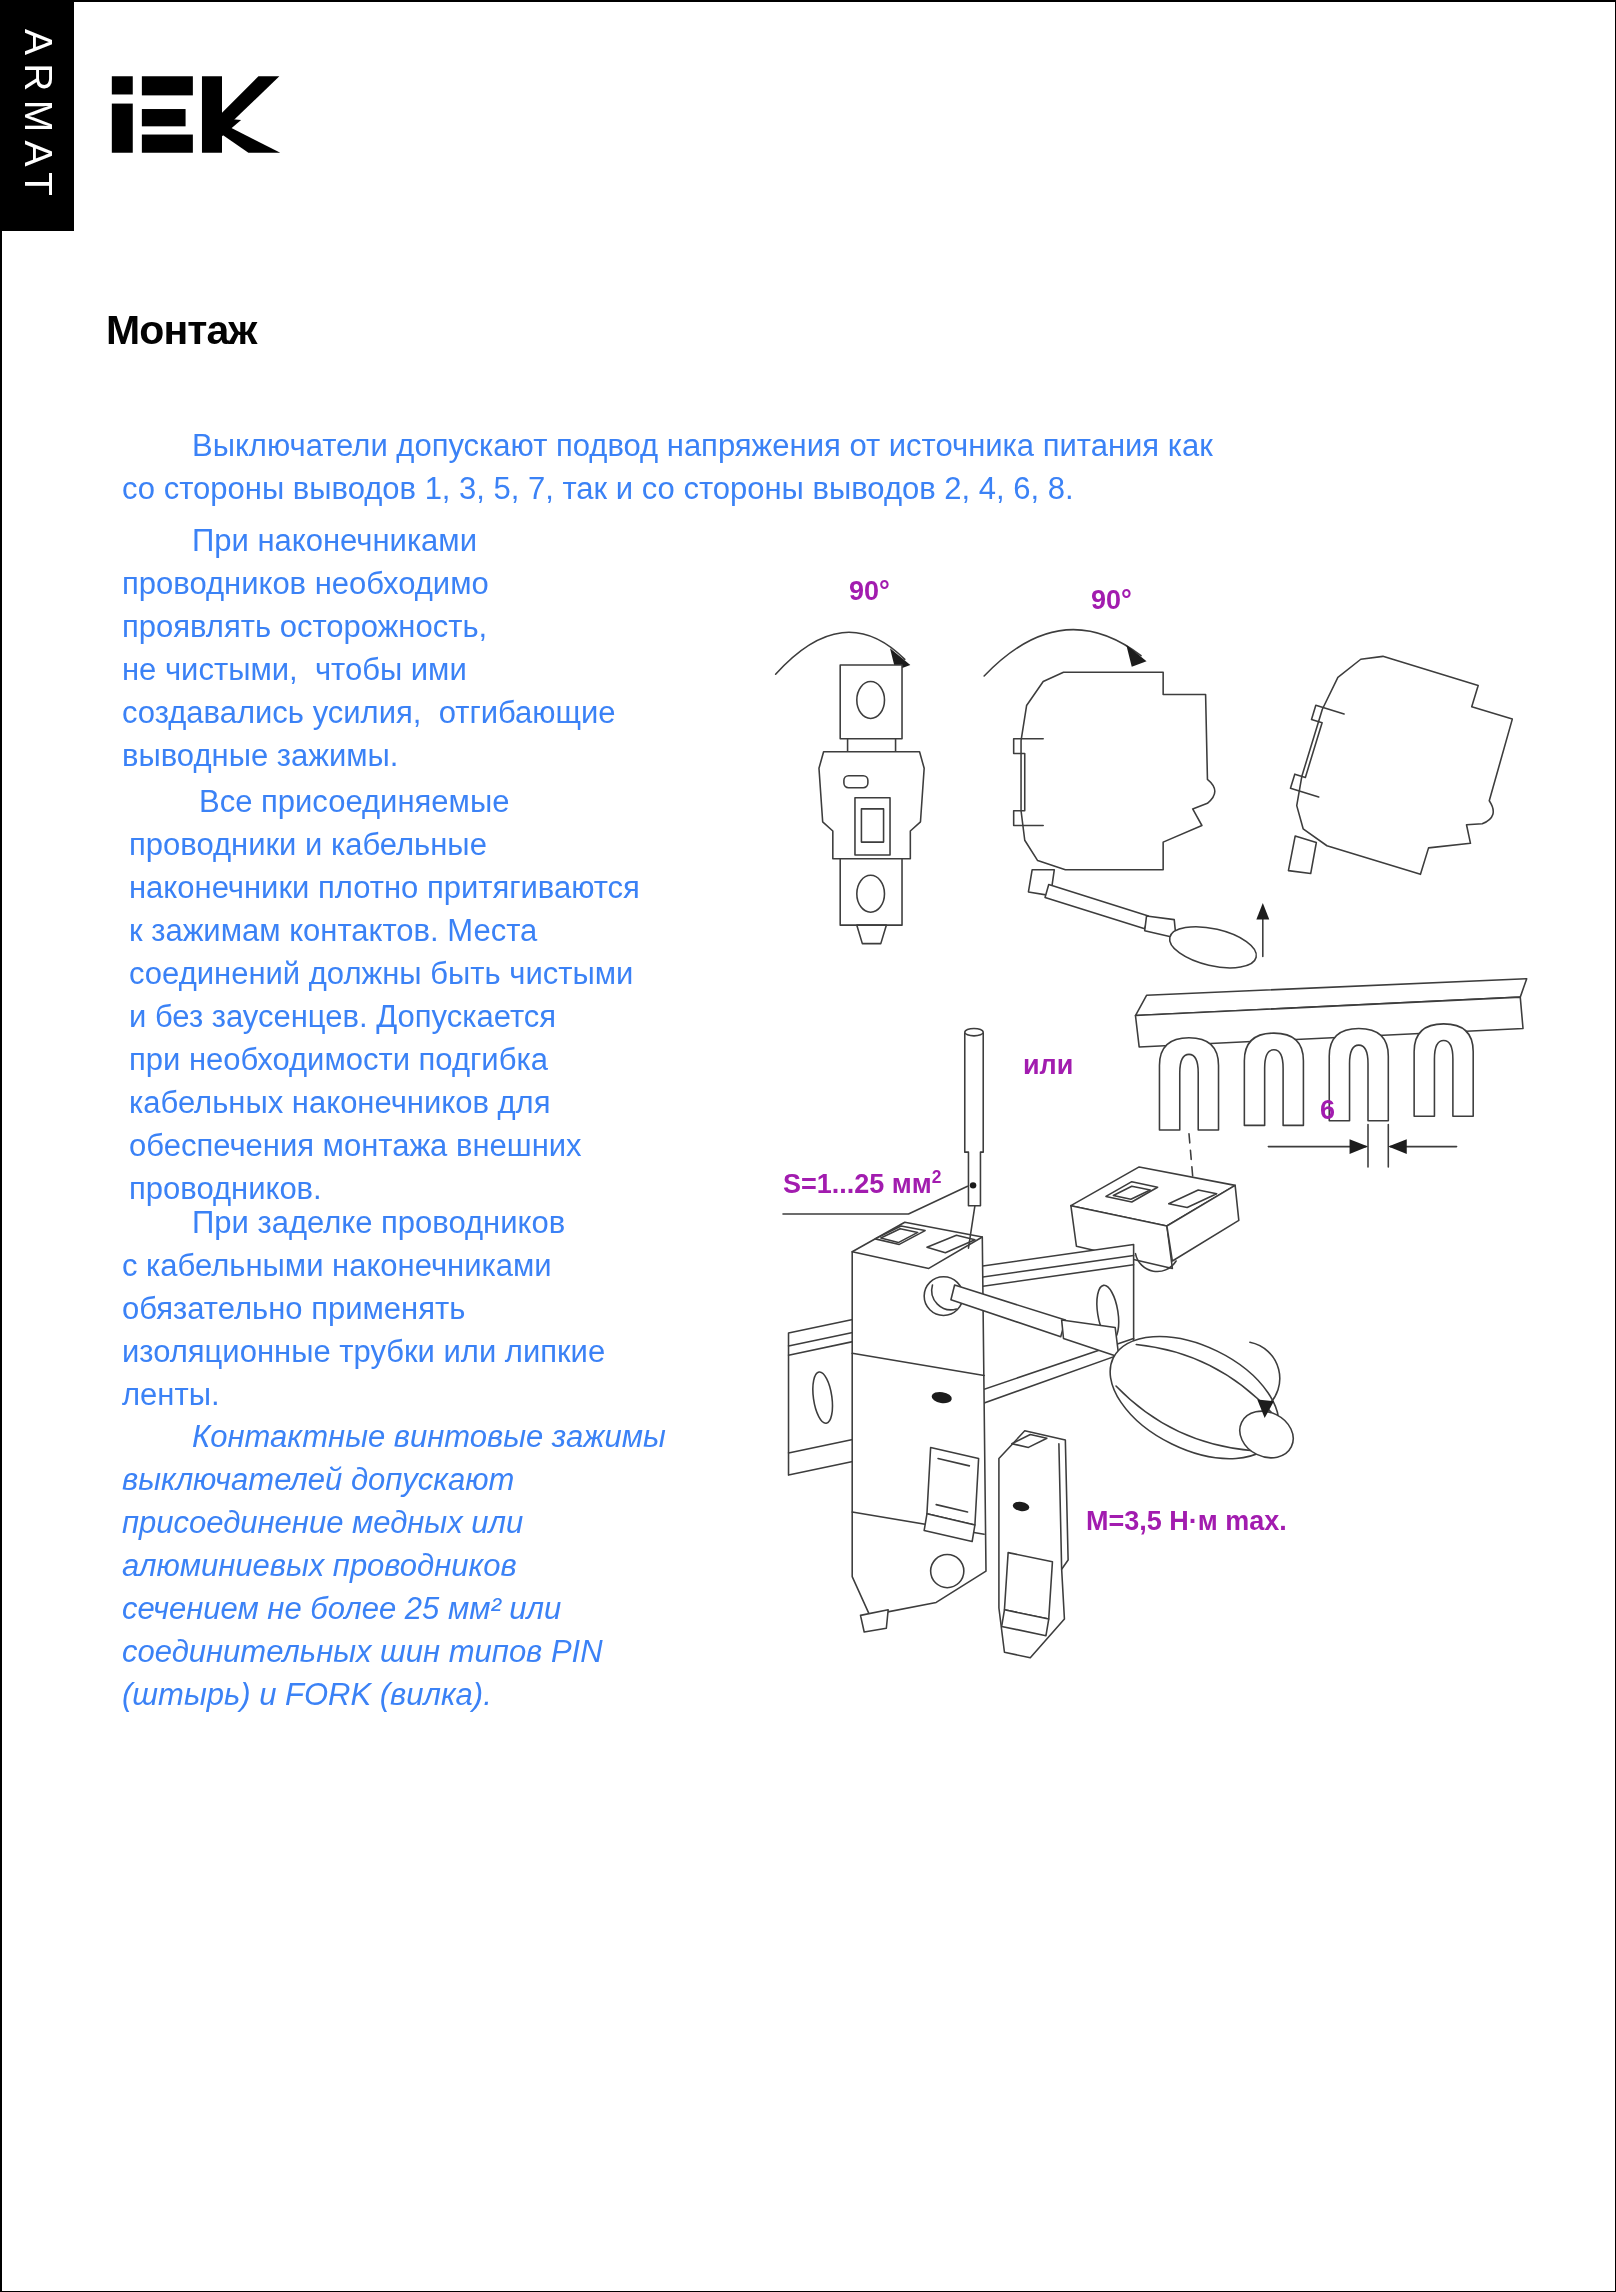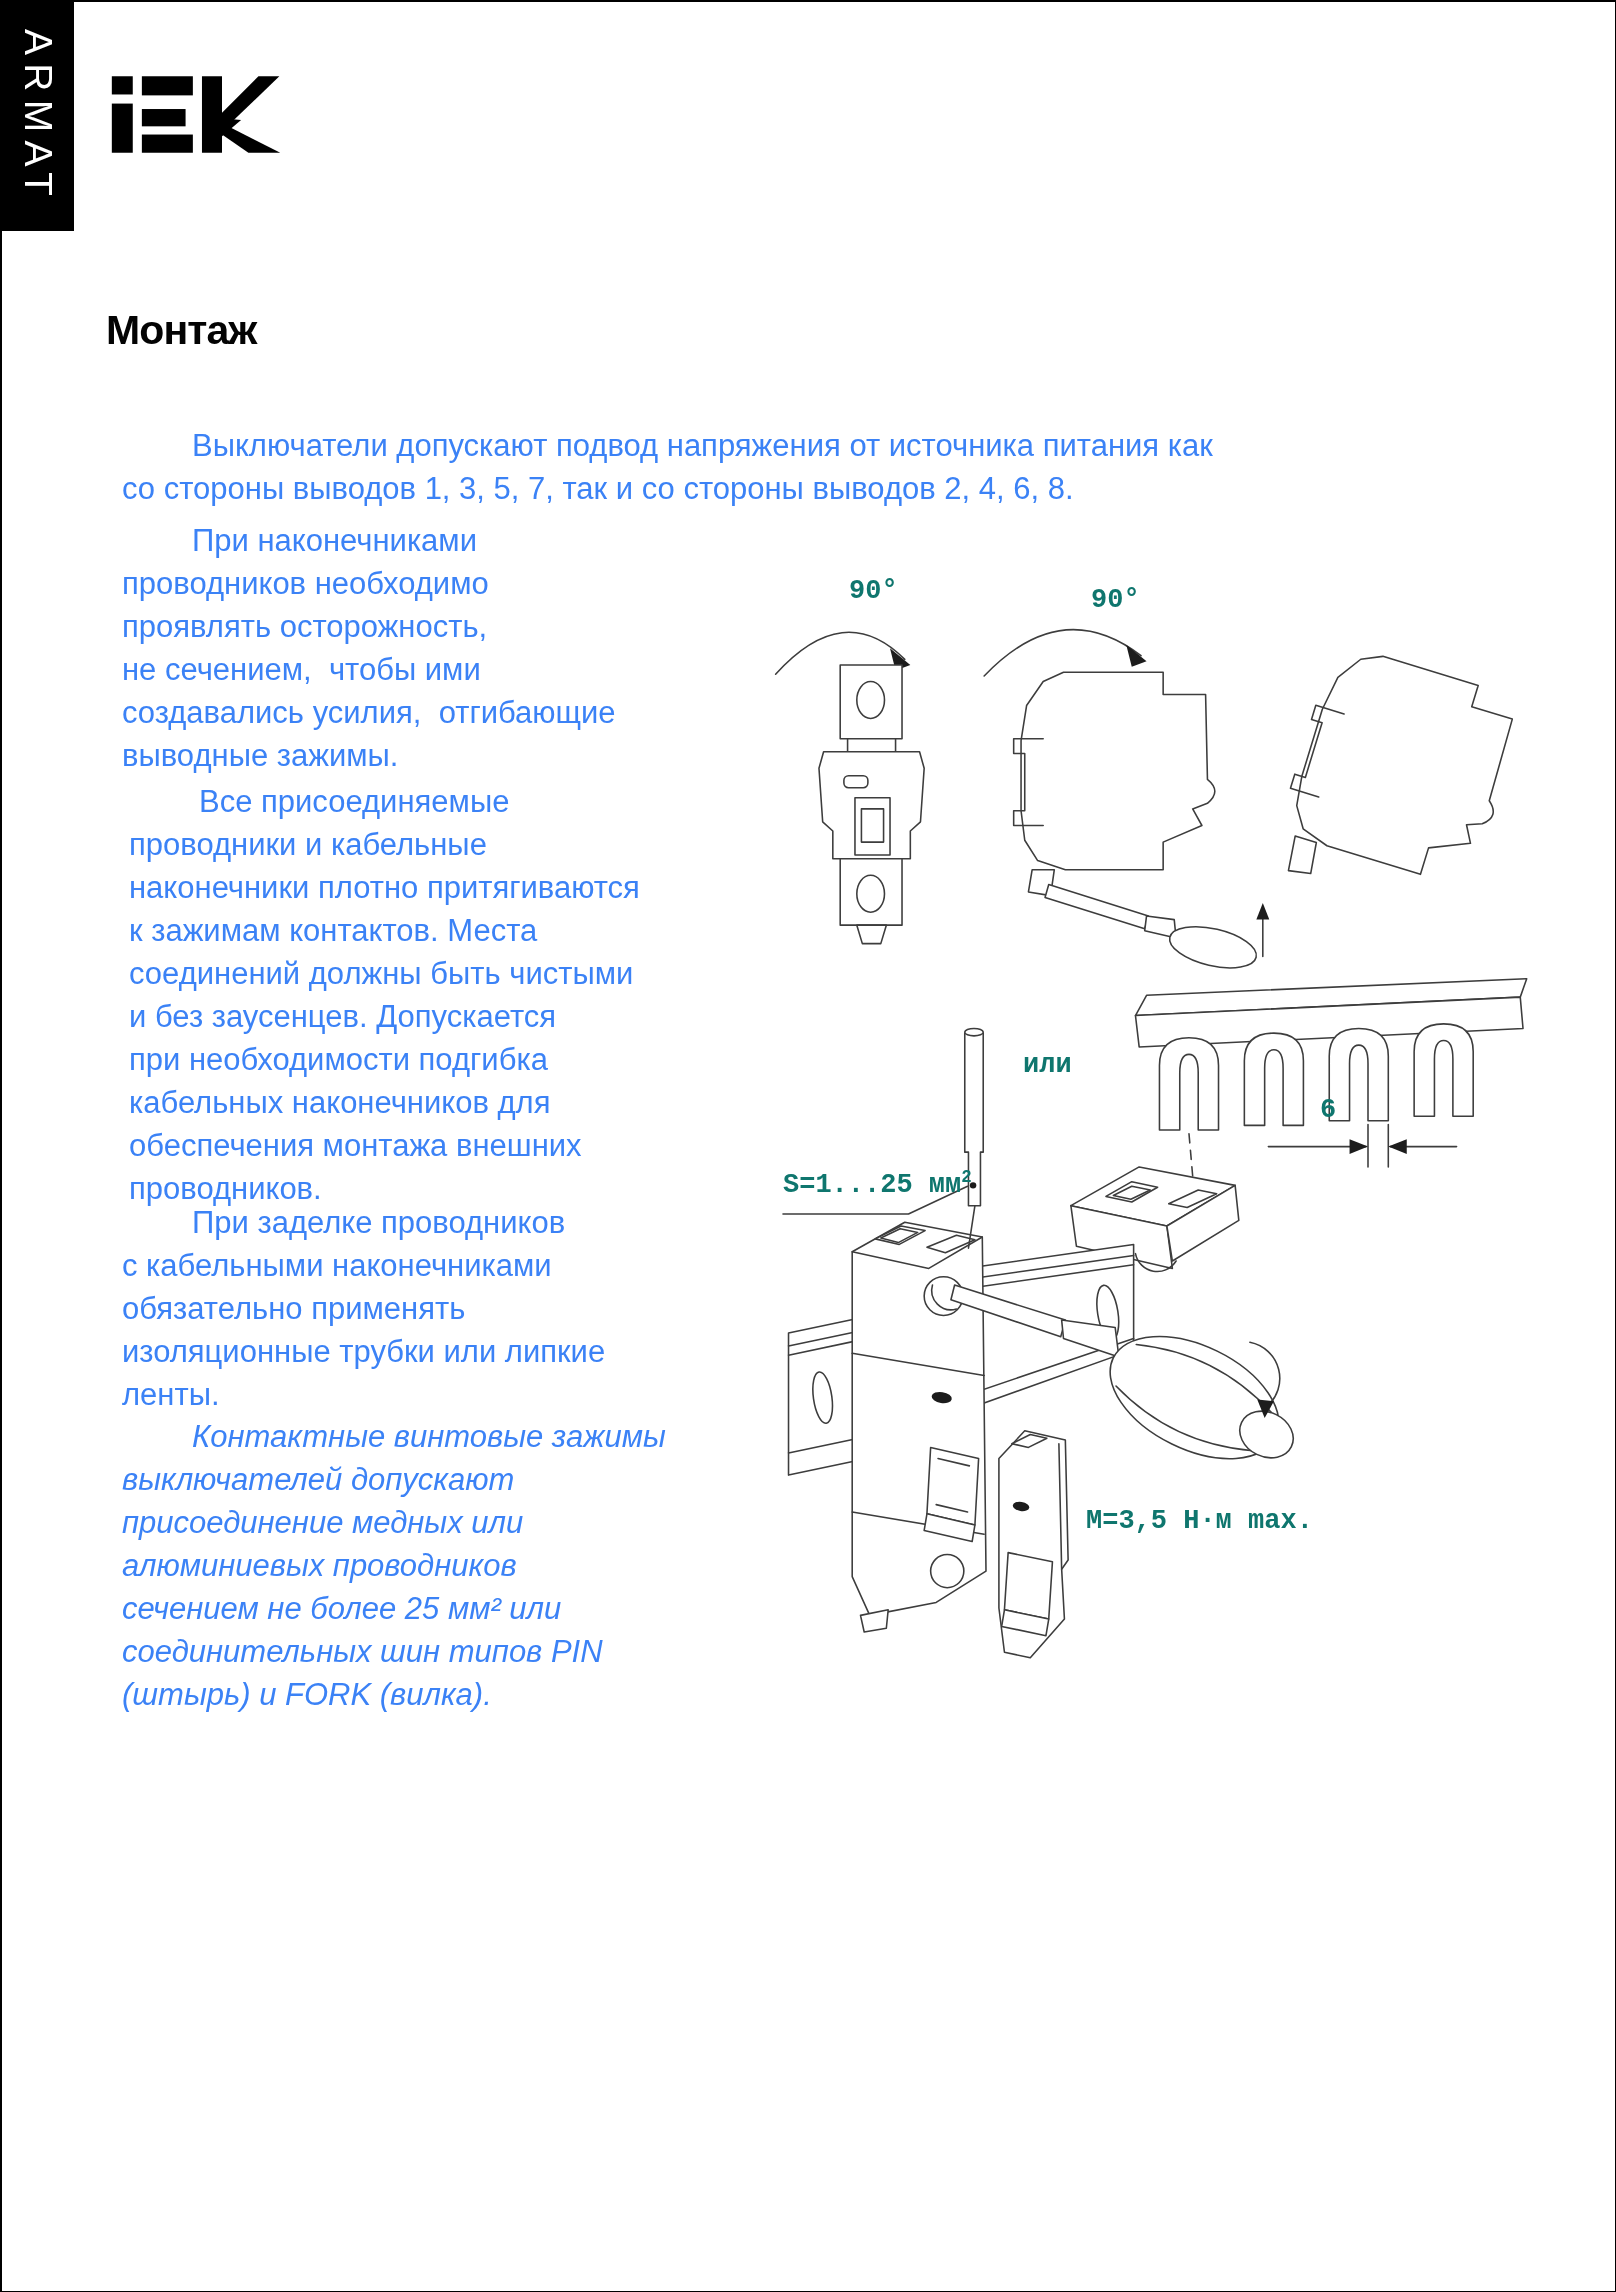--- a/index.html
+++ b/index.html
@@ -25,21 +25,21 @@
   .para > div { white-space:pre; }
   .para.indent > div:first-child { text-indent:70px; }
   .figures { position:absolute; left:757px; top:554px; width:812px; height:1172px; }
   .figures path, .figures ellipse, .figures circle, .figures rect, .figures line {
     stroke:#3d3d3d; stroke-width:1.7; fill:none; stroke-linejoin:round; stroke-linecap:round;
   }
   .figures .fw { fill:#ffffff; }
   .figures .fb { fill:#1c1c1c; stroke:none; }
   .figures .dash { stroke-dasharray:10 8; }
   .fig-label {
-    position:absolute; font-size:27px; font-weight:700; color:#0f766e; white-space:pre;font-family:Liberation Mono, monospace;
+    position:absolute; font-size:27px; font-weight:700; color:#a21caf; white-space:pre;
   }
   .fig-label sup { font-size:17.5px; }
 </style>
 </head>
 <body>
 
 <div class="page">
 
   <div class="brand-tab">
     <span class="brand-tab-text">ARMAT</span>
@@ -62,21 +62,21 @@
   <h1 class="heading">Монтаж</h1>
 
   <div class="para indent" style="left:120px; top:422px;">
       <div>Выключатели допускают подвод напряжения от источника питания как</div>
       <div>со стороны выводов 1, 3, 5, 7, так и со стороны выводов 2, 4, 6, 8.</div>
     </div>
   <div class="para indent" style="left:120px; top:517px;">
       <div>При наконечниками</div>
       <div>проводников необходимо</div>
       <div>проявлять осторожность,</div>
-      <div>не сечением,  чтобы ими</div>
+      <div>не чистыми,  чтобы ими</div>
       <div>создавались усилия,  отгибающие</div>
       <div>выводные зажимы.</div>
     </div>
   <div class="para indent" style="left:120px; top:778px;margin-left:7px;">
       <div>Все присоединяемые</div>
       <div>проводники и кабельные</div>
       <div>наконечники плотно притягиваются</div>
       <div>к зажимам контактов. Места</div>
       <div>соединений должны быть чистыми</div>
       <div>и без заусенцев. Допускается</div>

